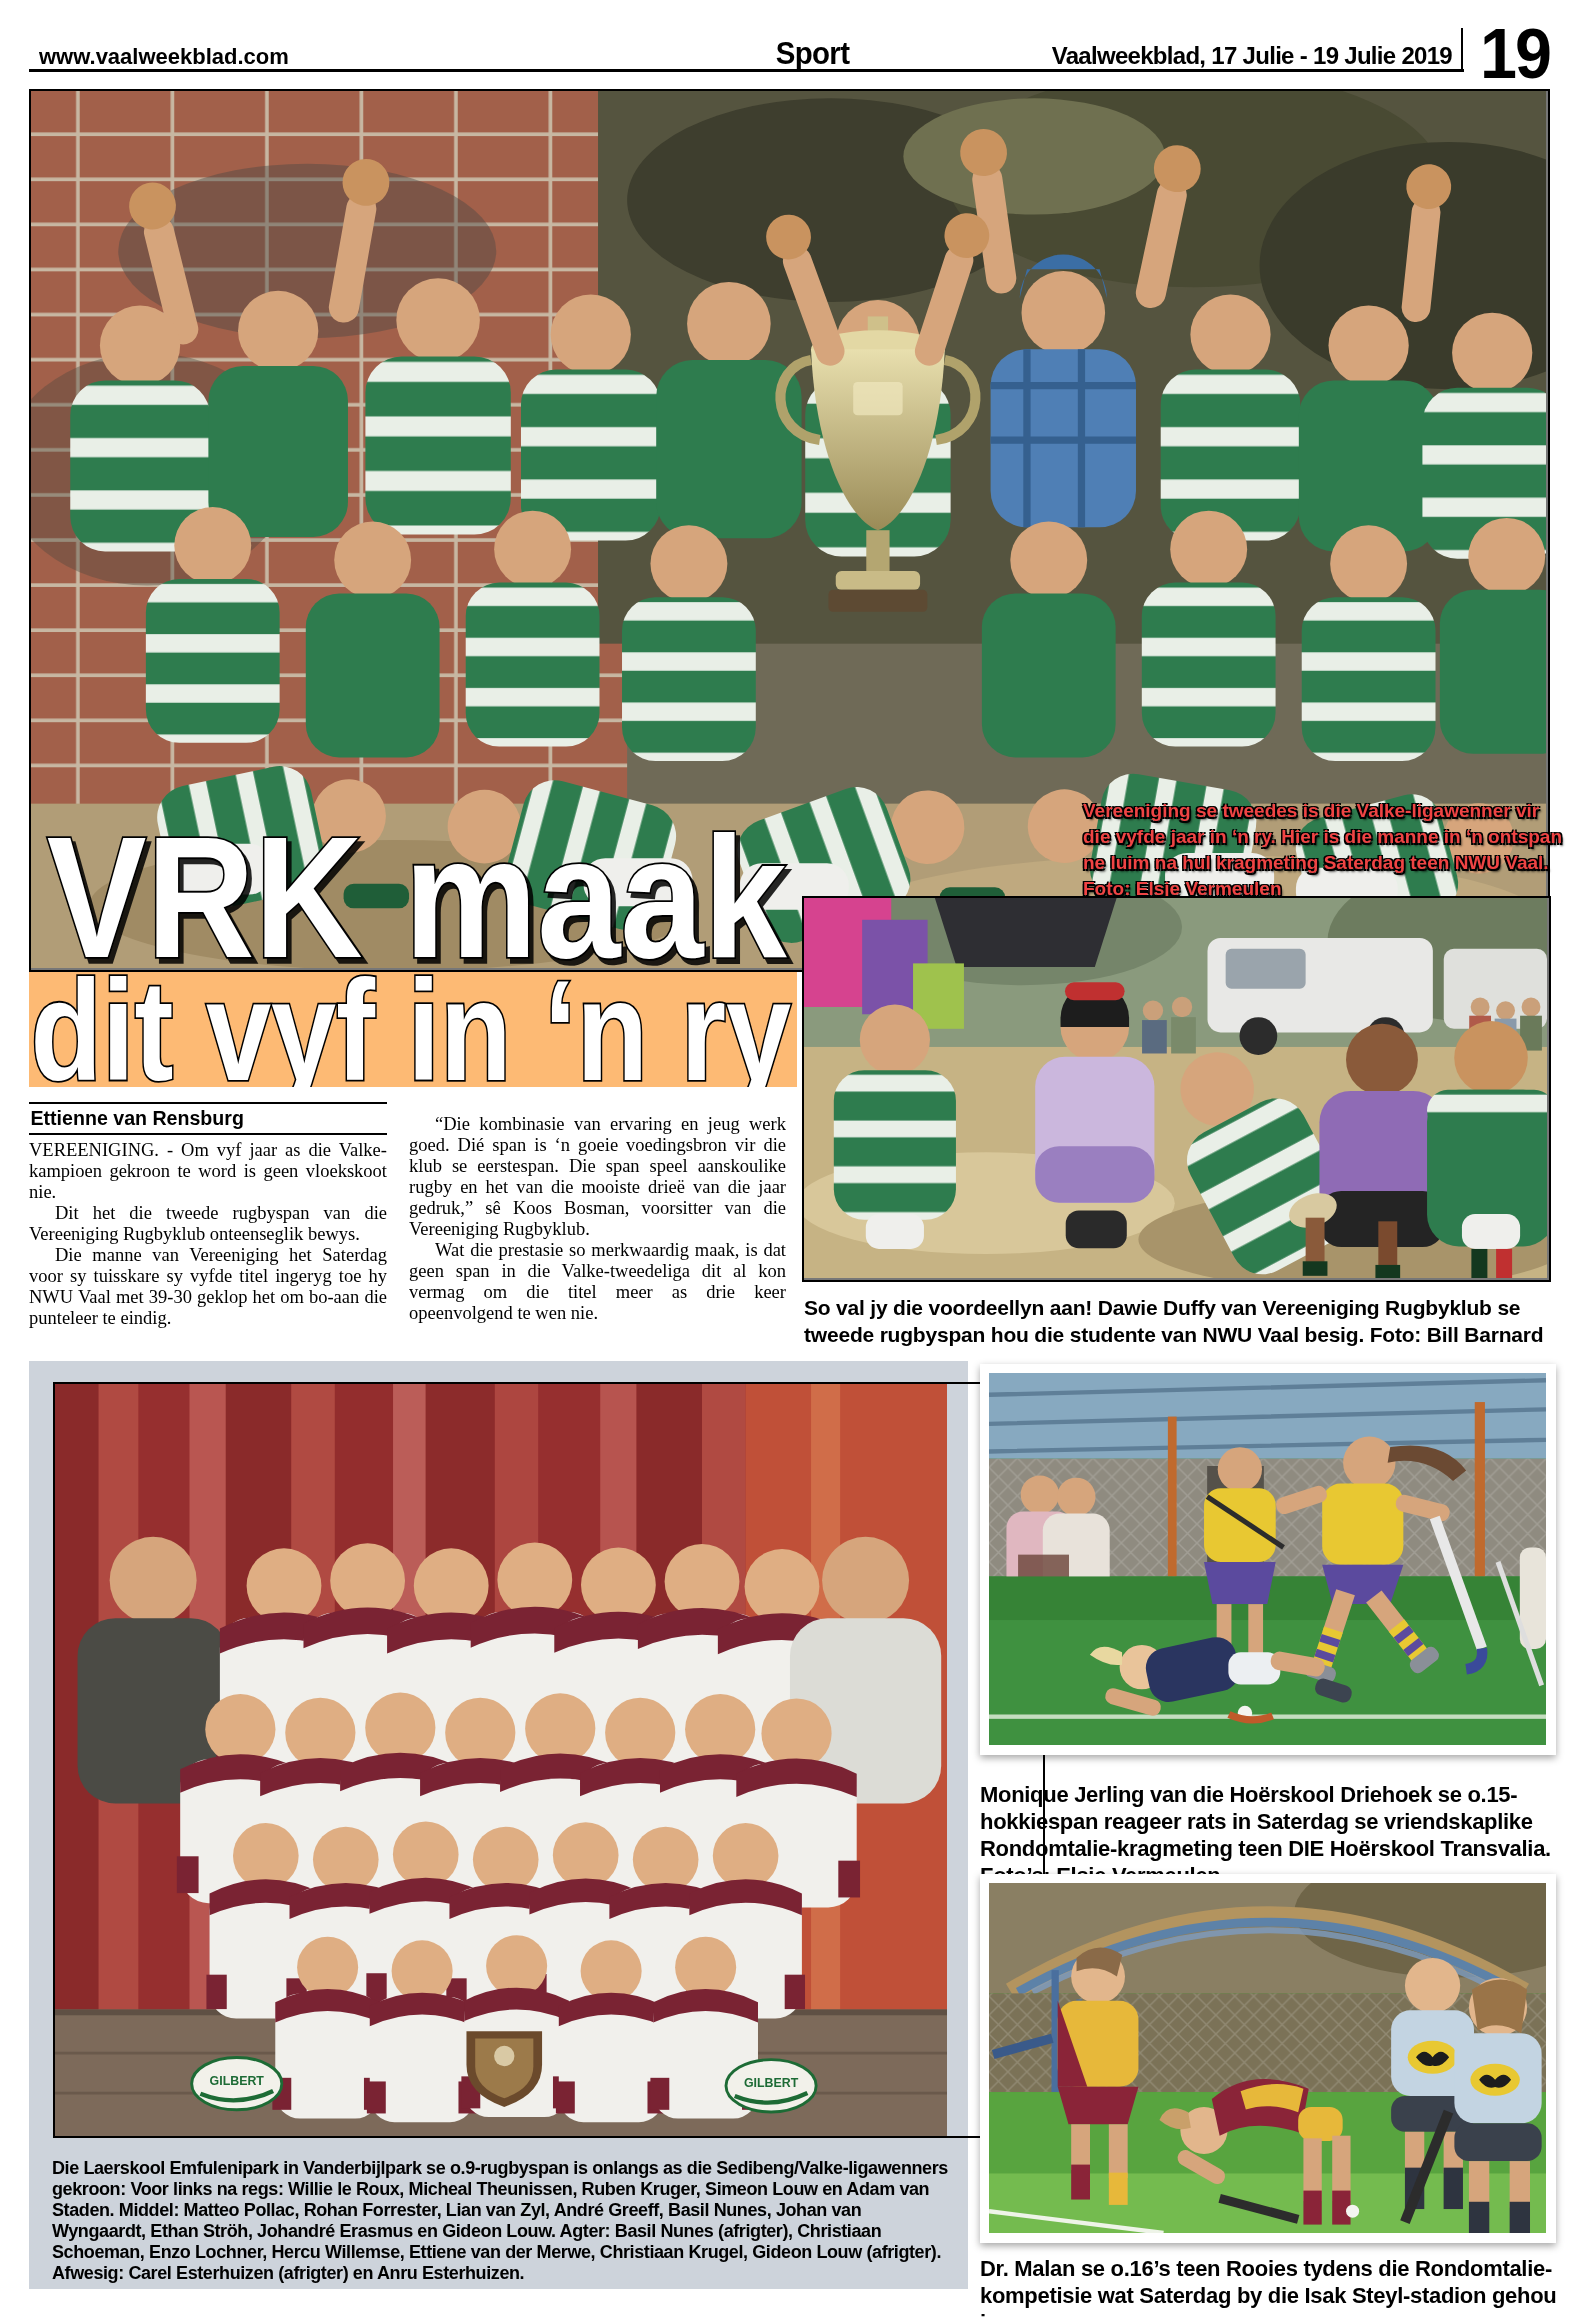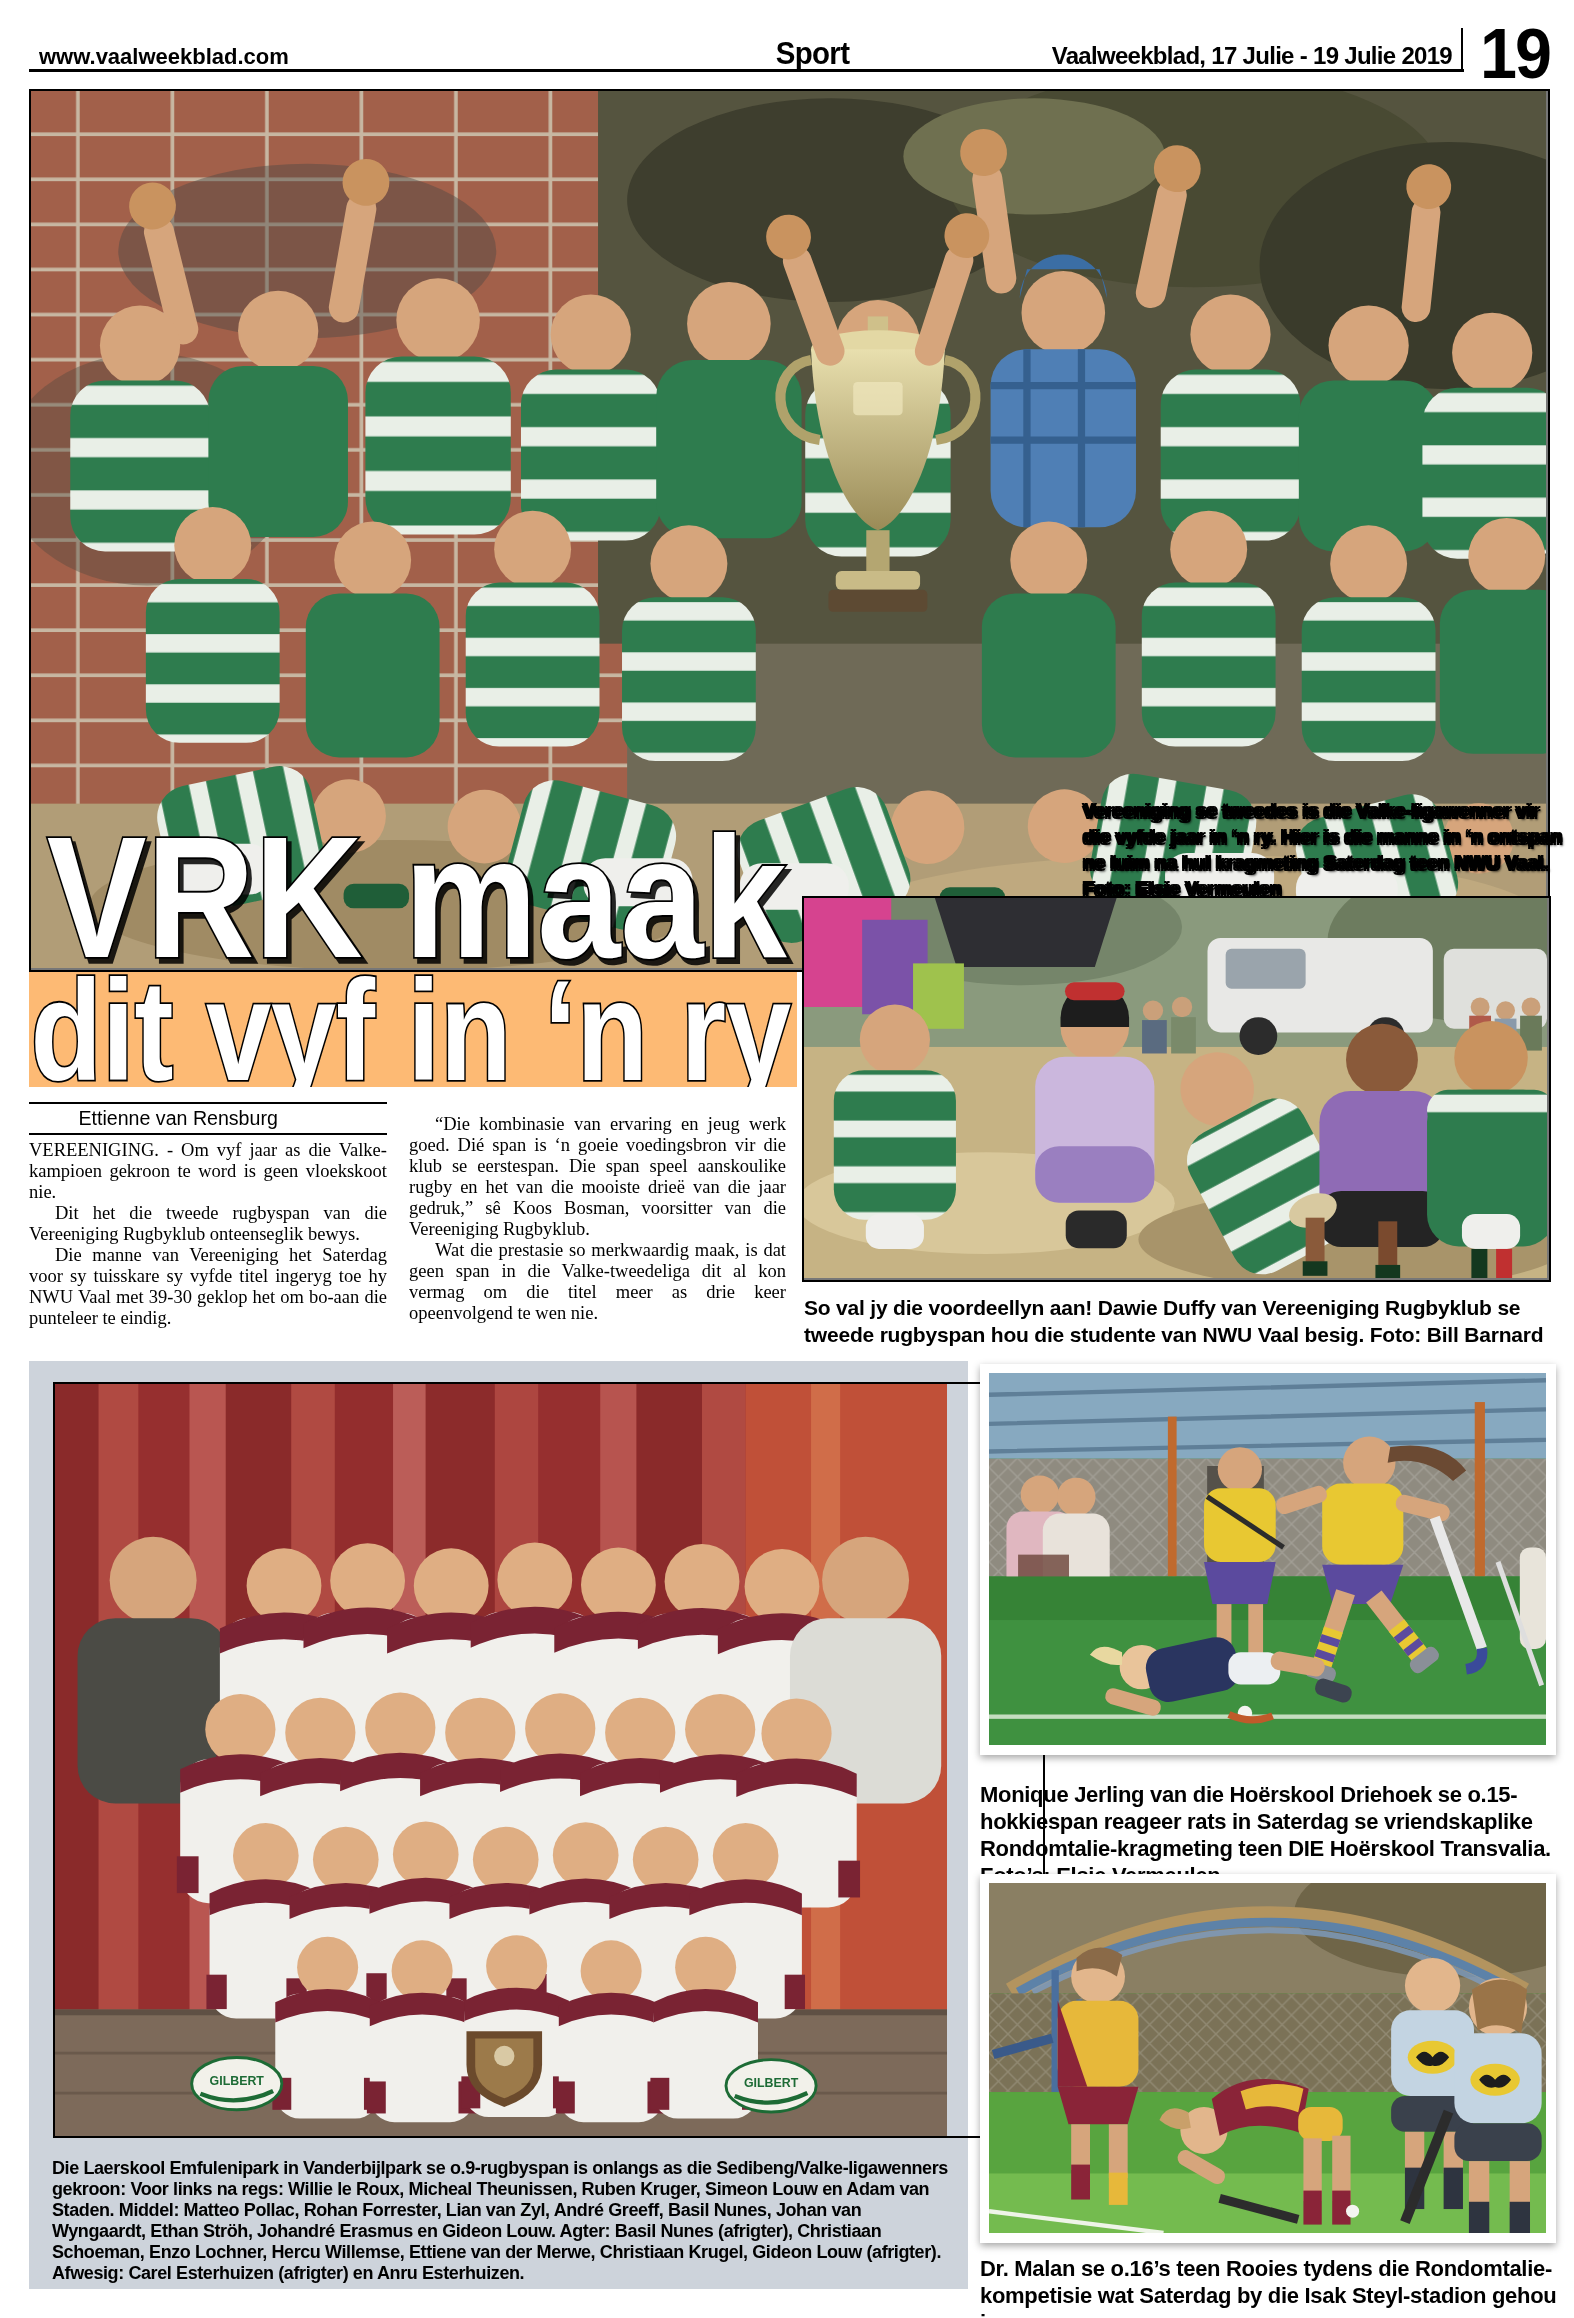--- a/index.html
+++ b/index.html
@@ -5,29 +5,29 @@
   html,body{margin:0;padding:0;background:#e9e9e9;}
   #page{position:relative;width:1574px;height:2319px;background:#ffffff;overflow:hidden;
         font-family:"Liberation Sans",sans-serif;color:#000;}
   .abs{position:absolute;}
   .hdr-small{font-weight:bold;font-size:22px;letter-spacing:0;}
   .hdr-section{font-weight:bold;font-size:32px;letter-spacing:-0.7px;transform:scaleX(.92);transform-origin:center;}
   .hdr-edition{font-weight:bold;font-size:24px;text-align:right;letter-spacing:-0.7px;}
   .hdr-pageno{font-weight:bold;font-size:70px;line-height:1;letter-spacing:-2.2px;transform:scaleX(.95);transform-origin:left top;}
   .rule{background:#000;}
   .photo-border{border:2.9px solid #000;box-sizing:border-box;background:#777;}
-  .photo-caption-overlay{color:#000000;font-weight:bold;font-size:19px;line-height:26px;
+  .photo-caption-overlay{color:#ef4444;font-weight:bold;font-size:19px;line-height:26px;
       text-shadow:-1.5px -1.5px 0 #000,1.5px -1.5px 0 #000,-1.5px 1.5px 0 #000,1.5px 1.5px 0 #000,2.2px 2.9px 2.2px rgba(0,0,0,.65);
       white-space:nowrap;}
   .headline-svg{overflow:visible;filter:drop-shadow(4.4px 5.8px 0 rgba(0,0,0,.85));}
   .headline-text{fill:#fff;stroke:#000;stroke-width:5px;paint-order:stroke;
       font-family:"Liberation Sans",sans-serif;font-weight:bold;}
   .black-band{background:#fdba74;overflow:hidden;text-decoration:underline;}
   .byline-box{border-top:2.2px solid #000;border-bottom:2.2px solid #000;padding:2.9px 1.5px 3.6px 1.5px;}
-  .byline-name{font-weight:normal;font-size:19.6px;margin-left:48px;}
+  .byline-name{font-weight:bold;font-size:19.6px;}
   .serifcol{font-family:"Liberation Serif",serif;font-size:18.5px;line-height:21px;text-align:justify;}
   .serifcol p{margin:0;}
   .serifcol p.ind{text-indent:26px;}
   .cap-bold{font-weight:bold;font-size:21px;line-height:27px;letter-spacing:-0.2px;}
   .cap-bold-cond{font-weight:bold;font-size:18px;line-height:21px;letter-spacing:-0.4px;}
   .cap-right{font-weight:bold;font-size:22px;line-height:27px;letter-spacing:-0.3px;}
   .gray-box{background:#cdd3db;}
   .white-frame{background:#fff;box-shadow:0 2.9px 7.3px rgba(0,0,0,.35);padding:8.7px;box-sizing:border-box;}
   svg{display:block;}
 </style>

